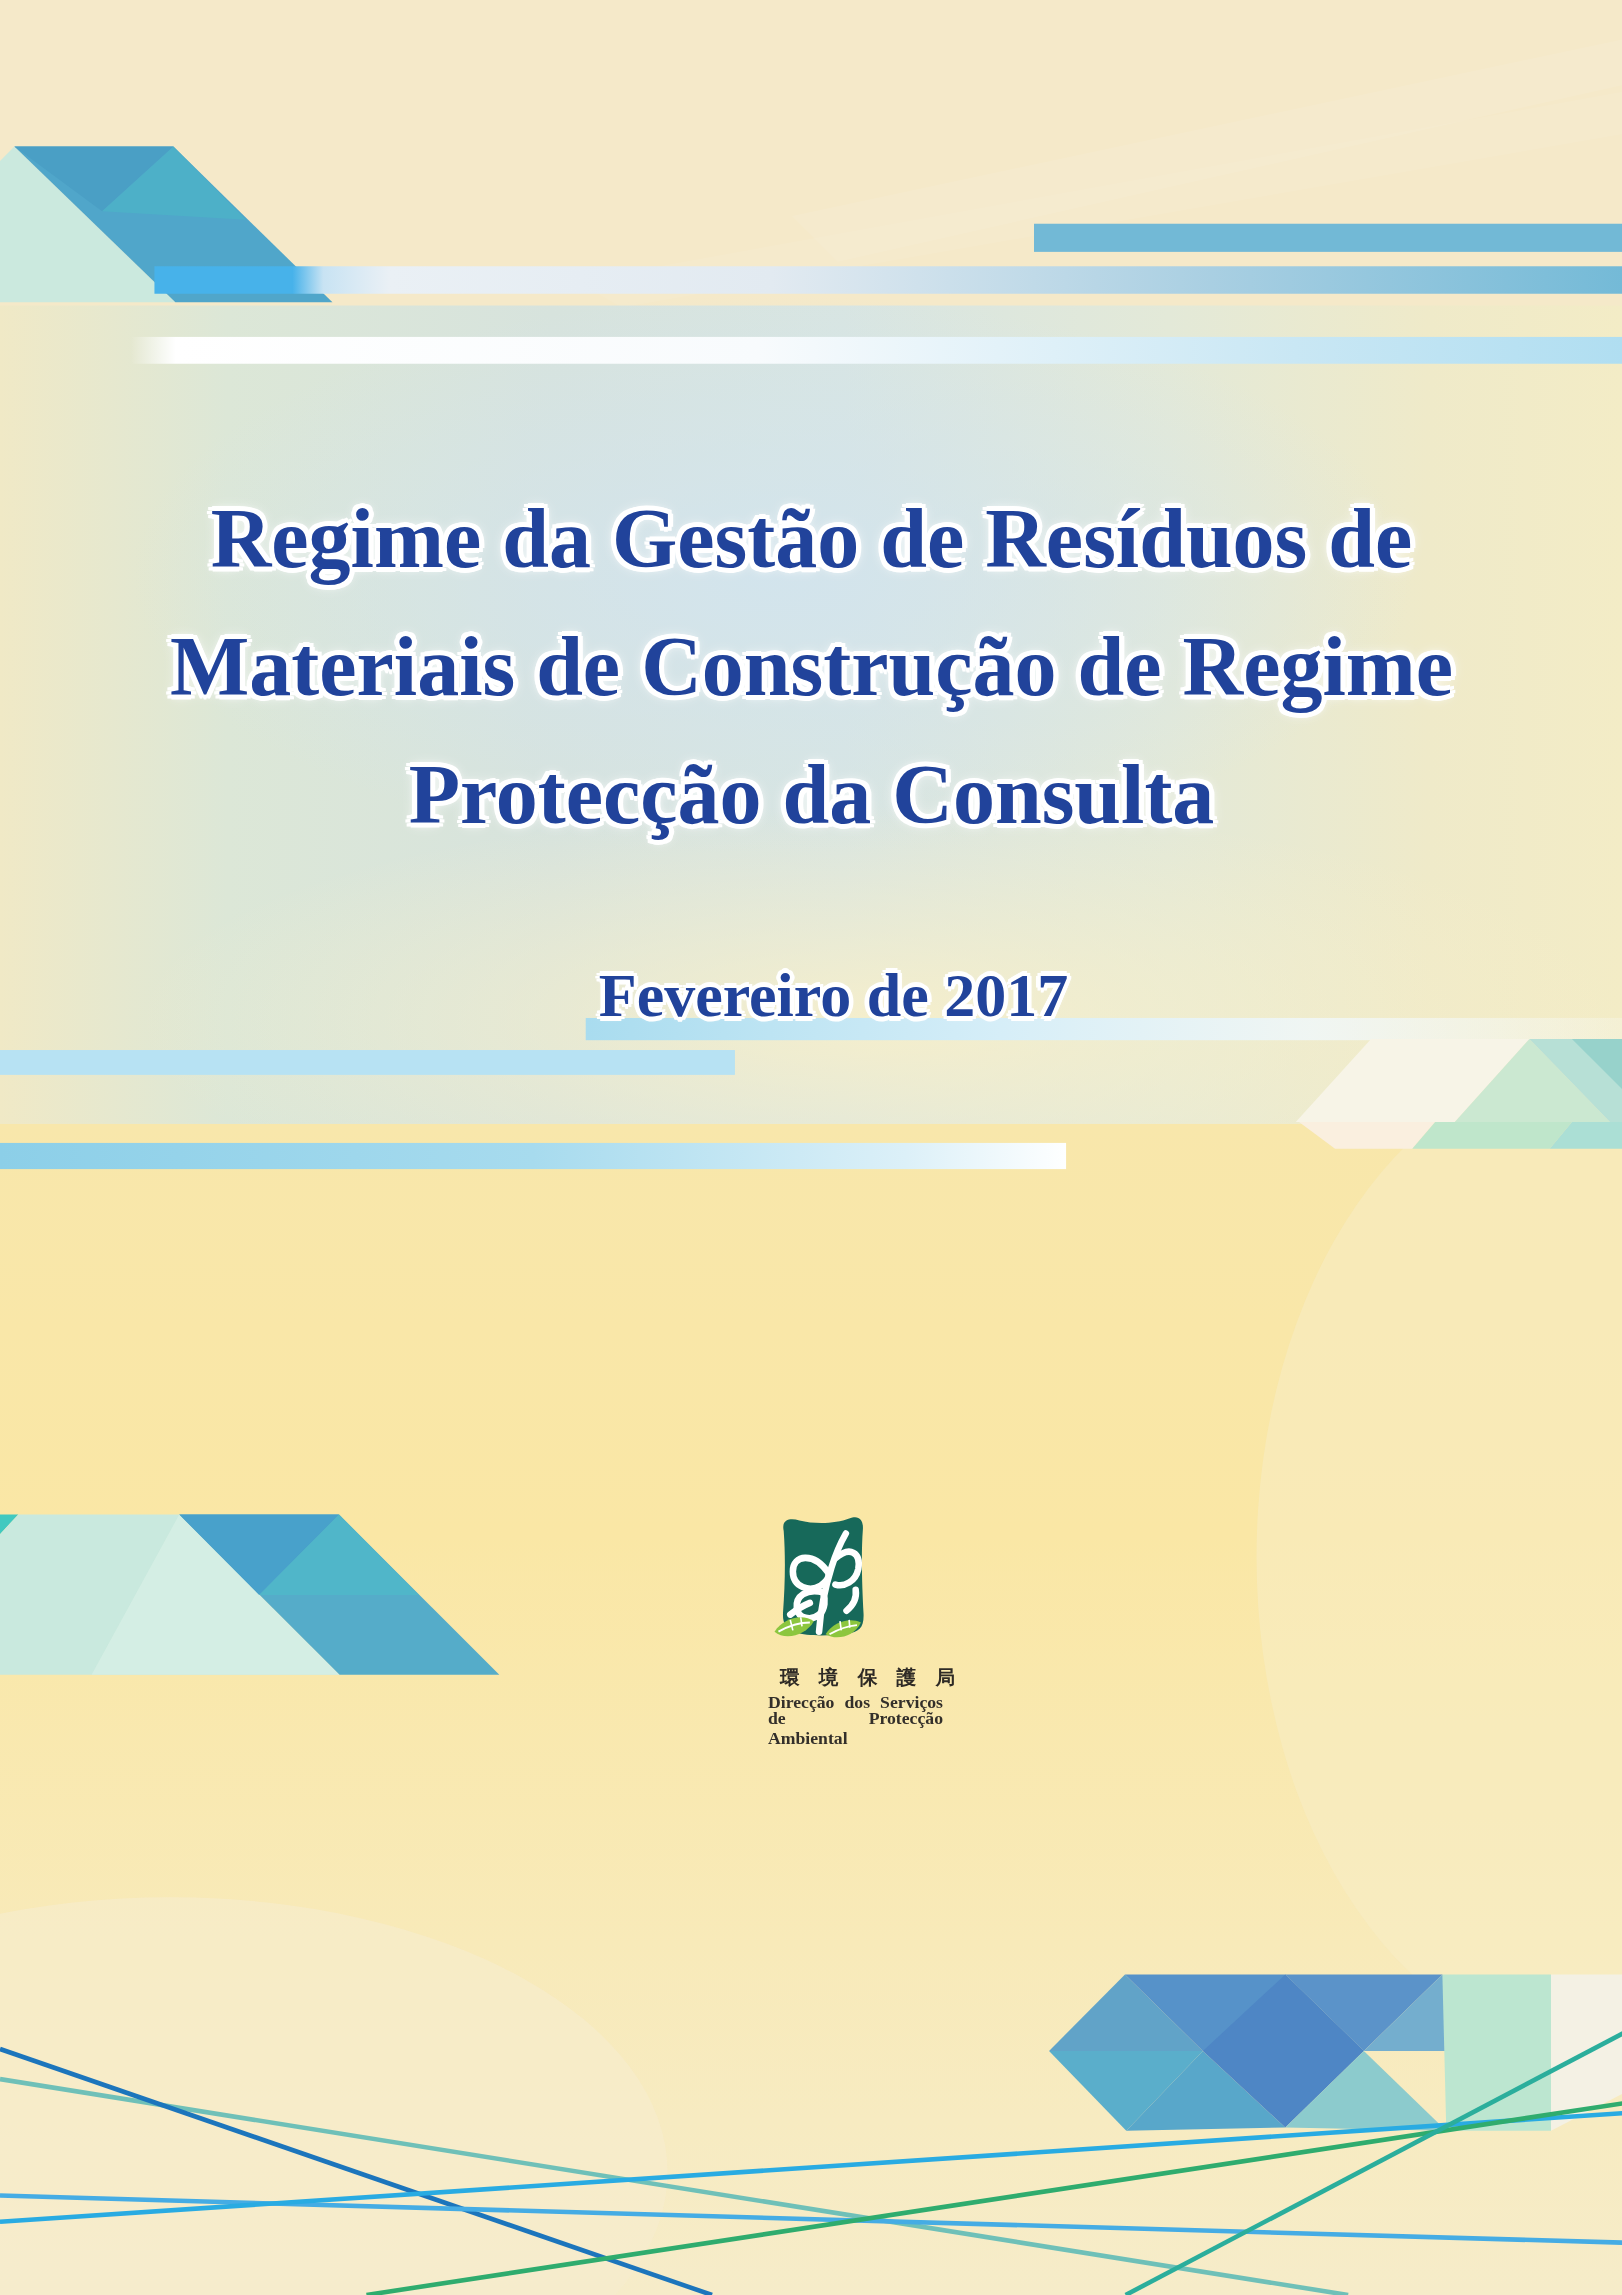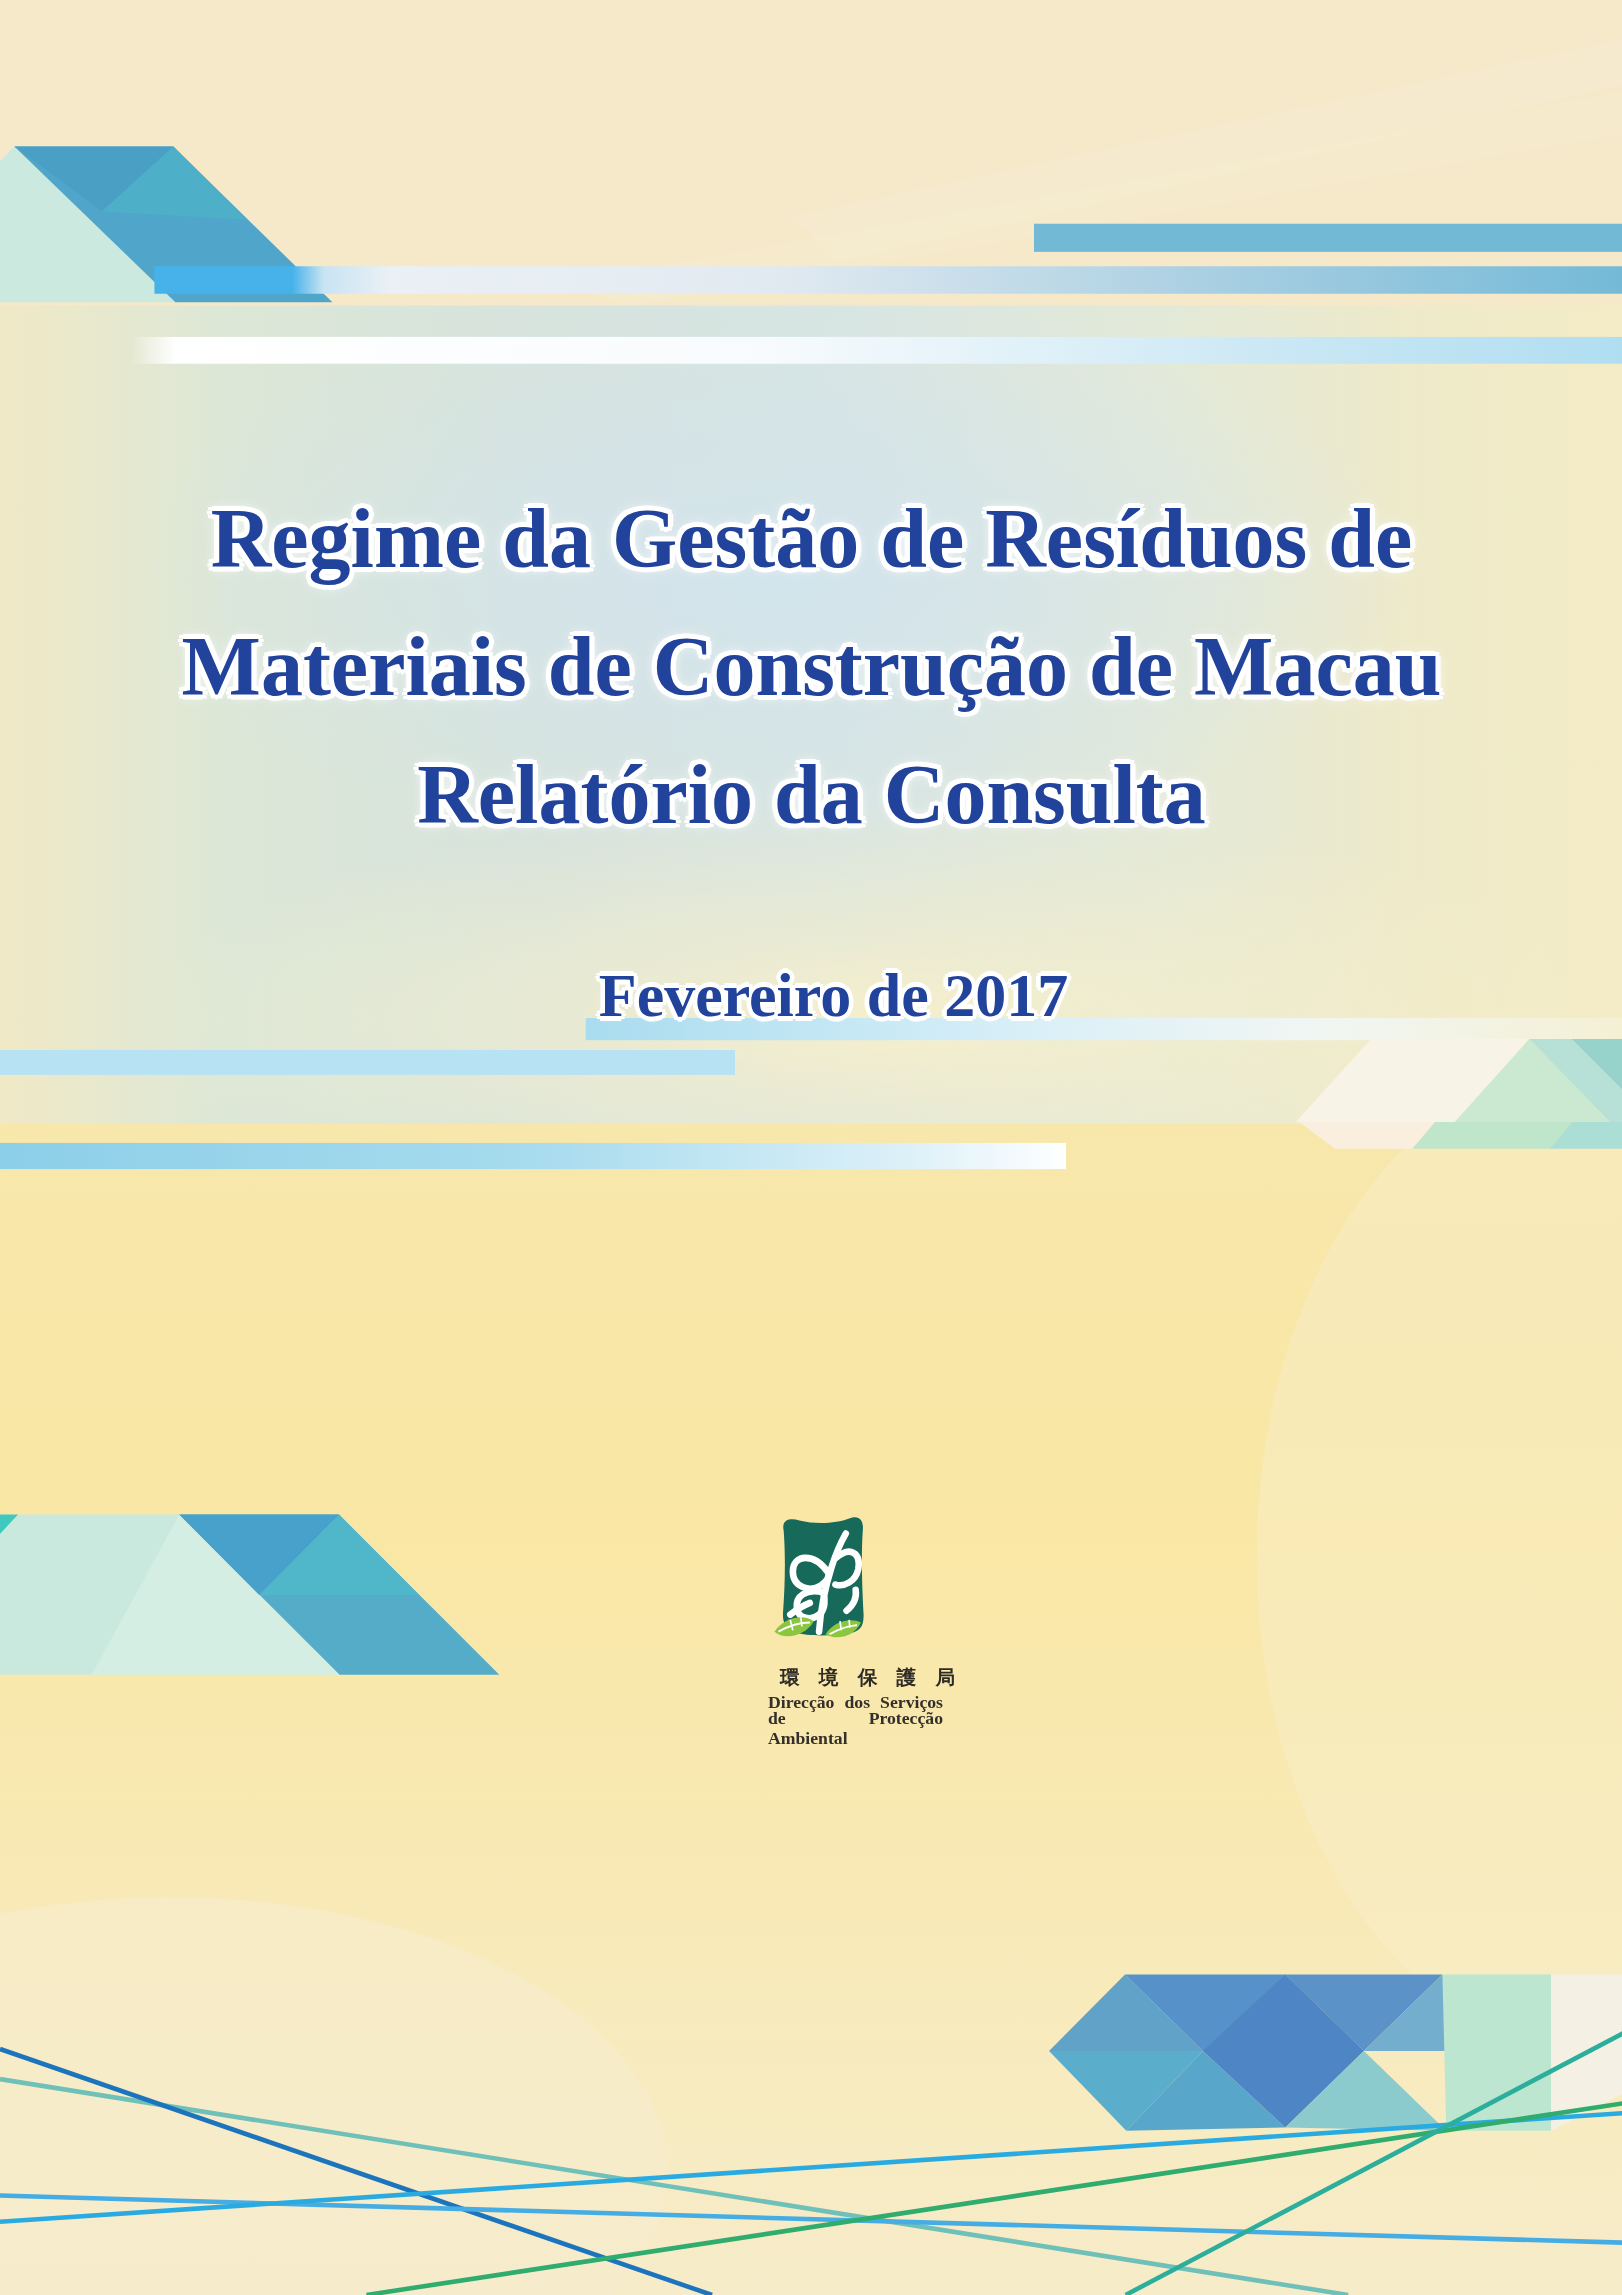--- a/index.html
+++ b/index.html
@@ -172,22 +172,22 @@
       <line x1="0" y1="3132" x2="1088" y2="3508" stroke="#1C75BC"></line>
       <line x1="0" y1="3356" x2="2480" y2="3428" stroke="#45ACE4"></line>
       <line x1="0" y1="3396" x2="2480" y2="3230" stroke="#29ABE2"></line>
       <line x1="560" y1="3508" x2="2480" y2="3215" stroke="#2FAC6E"></line>
       <line x1="1720" y1="3508" x2="2480" y2="3108" stroke="#2BAE9C"></line>
     </g>
   </svg>
 
   <div class="title-block">
     <div>Regime da Gestão de Resíduos de</div>
-    <div>Materiais de Construção de Macau</div>
-    <div>Relatório da Consulta</div>
+    <div>Materiais de Construção de Regime</div>
+    <div>Protecção da Consulta</div>
   </div>
 
   <div class="date-line">Fevereiro de 2017</div>
 
   <svg class="logo-emblem" viewBox="0 0 162 218">
     <path d="M24,24 C20,6 34,4 48,8 C72,14 104,13 124,5 C140,-1 146,8 145,22
              C142,62 144,112 146,150 C147,172 140,179 120,181
              C92,185 60,185 42,179 C26,174 22,164 23,148 C26,108 27,64 24,24 Z" fill="#17695A"></path>
     <g stroke="#FFFFFF" stroke-width="10" fill="none" stroke-linecap="round" stroke-linejoin="round">
       <path d="M78,178 C80,150 85,118 97,80 C104,57 111,42 119,28"></path>

